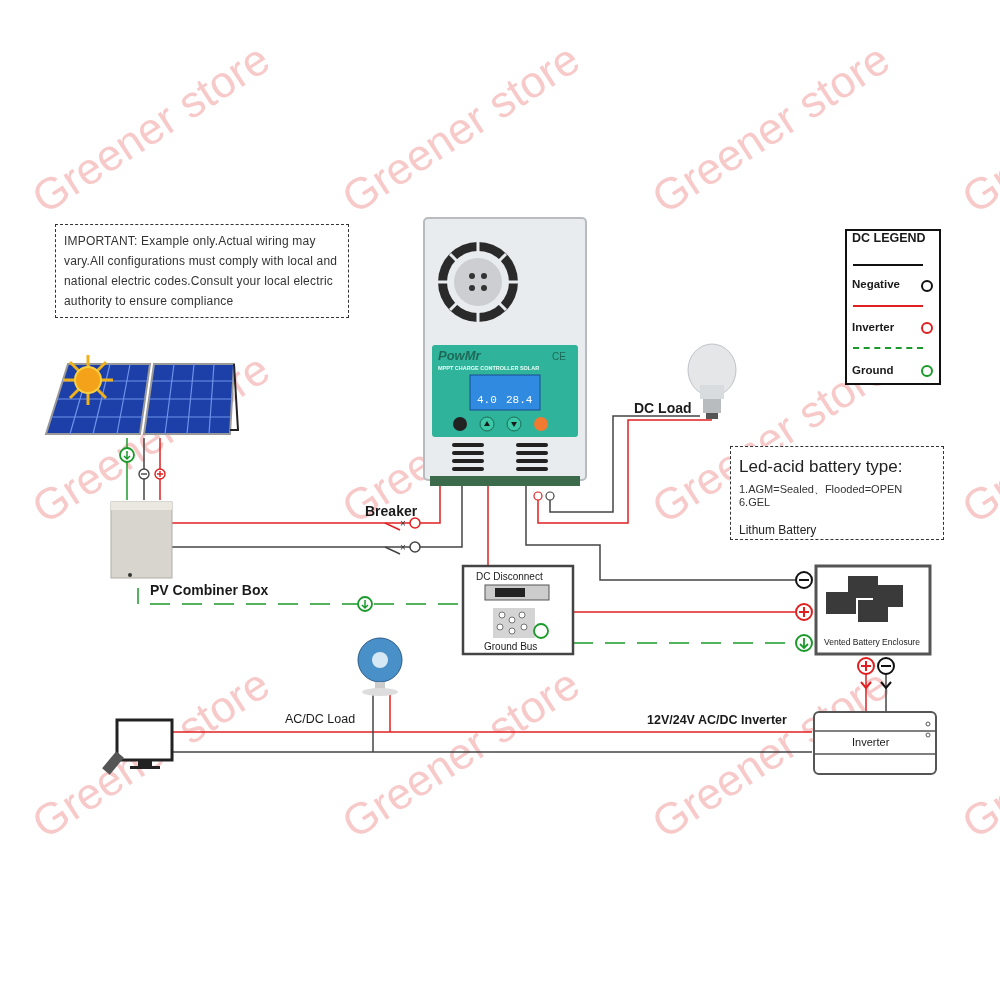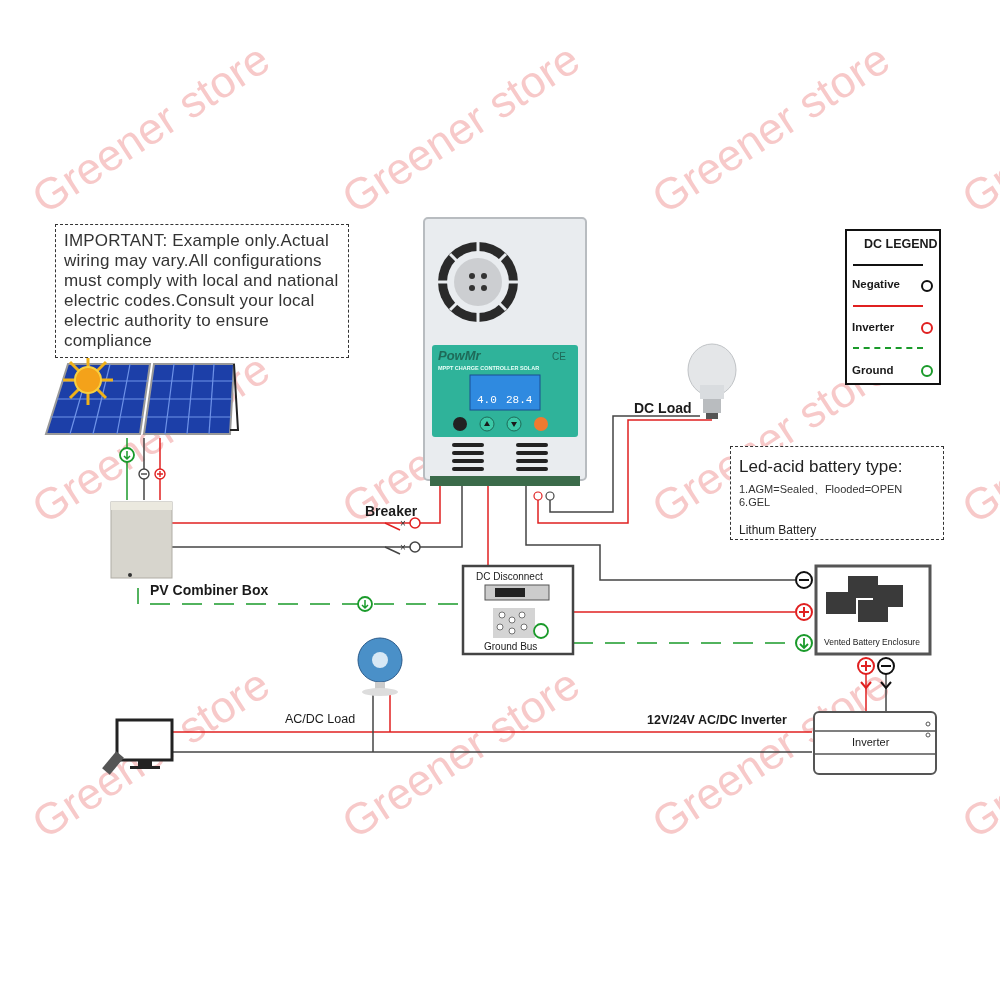--- a/index.html
+++ b/index.html
@@ -1,23 +1,23 @@
 <!DOCTYPE html>
 <html><head>
 <meta charset="utf-8">
 <style>
   html, body { margin: 0; padding: 0; background: #ffffff; }
   body { width: 1000px; height: 1000px; position: relative; overflow: hidden; font-family: "Liberation Sans", sans-serif; color: #1a1a1a; }
   svg { position: absolute; left: 0; top: 0; }
   .wm { font-family: "Liberation Sans", sans-serif; font-size: 44px; fill: #f7c9c9; }
   .lbl { font-family: "Liberation Sans", sans-serif; fill: #1a1a1a; }
   .box { position: absolute; border: 1.5px dashed #333; background: #fff; }
-  .note { left: 55px; top: 224px; width: 280px; padding: 6px 4px 6px 8px; font-size: 17px; line-height: 20px; color: #333; letter-spacing: 0.2px; }
+  .note { left: 55px; top: 224px; width: 280px; padding: 6px 4px 6px 8px; font-size: 12px; line-height: 20px; color: #333; letter-spacing: 0.2px; }
   .legend { position: absolute; left: 845px; top: 229px; width: 92px; height: 152px; border: 2px solid #111; background: #fff; }
-  .legend .title { position: absolute; left: 5px; top: 6px; font-size: 12.5px; font-weight: bold; margin-left: 12px; }
+  .legend .title { position: absolute; left: 5px; top: 0; font-size: 12.5px; font-weight: bold; }
   .legend .row { position: absolute; left: 5px; font-size: 11.5px; font-weight: bold; text-align: right; }
   .legend .ico { position: absolute; right: 6px; width: 12px; height: 12px; border-radius: 50%; border: 2px solid; box-sizing: border-box; }
   .legend .sep { position: absolute; left: 6px; width: 70px; height: 0; }
   .battery-note { left: 730px; top: 446px; width: 200px; height: 92px; padding: 0 6px; }
   .battery-note .t1 { position: absolute; left: 8px; top: 10px; font-size: 17px; color: #222; }
   .battery-note .t2 { position: absolute; left: 8px; top: 35px; font-size: 11px; color: #333; }
   .battery-note .t3 { position: absolute; left: 8px; top: 49px; font-size: 11px; color: #333; }
   .battery-note .t4 { position: absolute; left: 8px; top: 76px; font-size: 12px; color: #222; }
 </style>
 </head>

